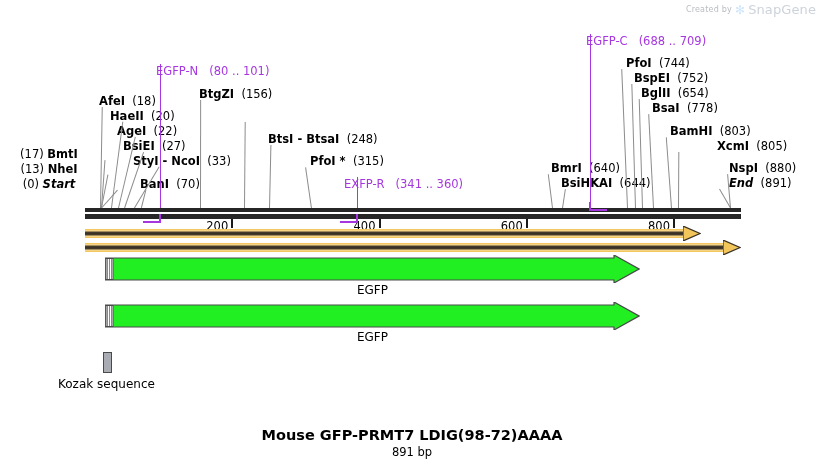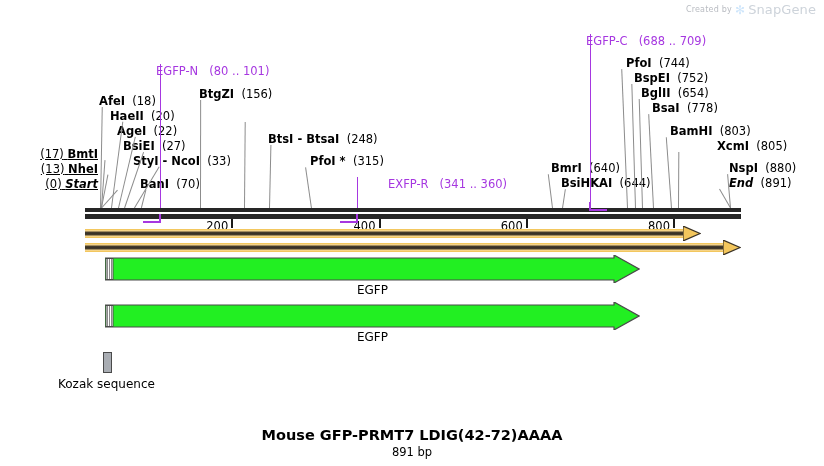--- a/index.html
+++ b/index.html
@@ -27,21 +27,21 @@
   .lbl {
     position:absolute;
     white-space:nowrap;
     font-size:11.5px;
     color:#000;
     line-height:13px;
   }
   .lbl .nm   { font-weight:bold; }
   .lbl .nmi  { font-weight:bold; font-style:italic; }
   .lbl .pos  { font-weight:normal; }
-  .lbl.r { text-align:right;text-decoration:underline; }
+  .lbl.r { text-align:center; }
   .lbl.primer { color:#a637e0; font-weight:normal; }
   .lbl.primer .pos { color:#a637e0; }
 
   
   .leader {
     position:absolute;
     background:#8c8c8c;
     width:1px;
     transform-origin:bottom center;
   }
@@ -192,21 +192,21 @@
   </div>
   <div class="lbl" style="left:729px; top:177px;">
     <span class="nmi">End</span>
     &nbsp;<span class="pos">(891)</span>
   </div>
 
   <div class="lbl primer" style="left:156px; top:65px;">
     <span>EGFP-N</span>
     &nbsp;&nbsp;<span class="pos">(80 .. 101)</span>
   </div>
-  <div class="lbl primer" style="left:344px; top:178px;margin-left:44px;">
+  <div class="lbl primer" style="left:344px; top:178px;">
     <span>EXFP-R</span>
     &nbsp;&nbsp;<span class="pos">(341 .. 360)</span>
   </div>
   <div class="lbl primer" style="left:586px; top:35px;">
     <span>EGFP-C</span>
     &nbsp;&nbsp;<span class="pos">(688 .. 709)</span>
   </div>
 
   <div class="vline" style="left:160px; top:64px;  height:147px;"></div>
   <div class="vline" style="left:357px; top:177px; height:34px;"></div>
@@ -300,16 +300,16 @@
         <line x1="4.5" y1="4" x2="4.5" y2="24"></line>
         <line x1="6.5" y1="4" x2="6.5" y2="24"></line>
       </g>
     </svg>
   </div>
   <div class="featlabel" style="left:265px; top:330px; width:215px;">EGFP</div>
 
   <div class="kozak-box" style="left:103px; top:352px;"></div>
   <div class="kozak-label" style="left:58px; top:377px;">Kozak sequence</div>
 
-  <div class="title" style="left:0px; top:427px;">Mouse GFP-PRMT7 LDIG(42-72)AAAA</div>
+  <div class="title" style="left:0px; top:427px;">Mouse GFP-PRMT7 LDIG(98-72)AAAA</div>
   <div class="subtitle" style="left:0px; top:445px;">891 bp</div>
 
 </div>
 
 </body></html>

